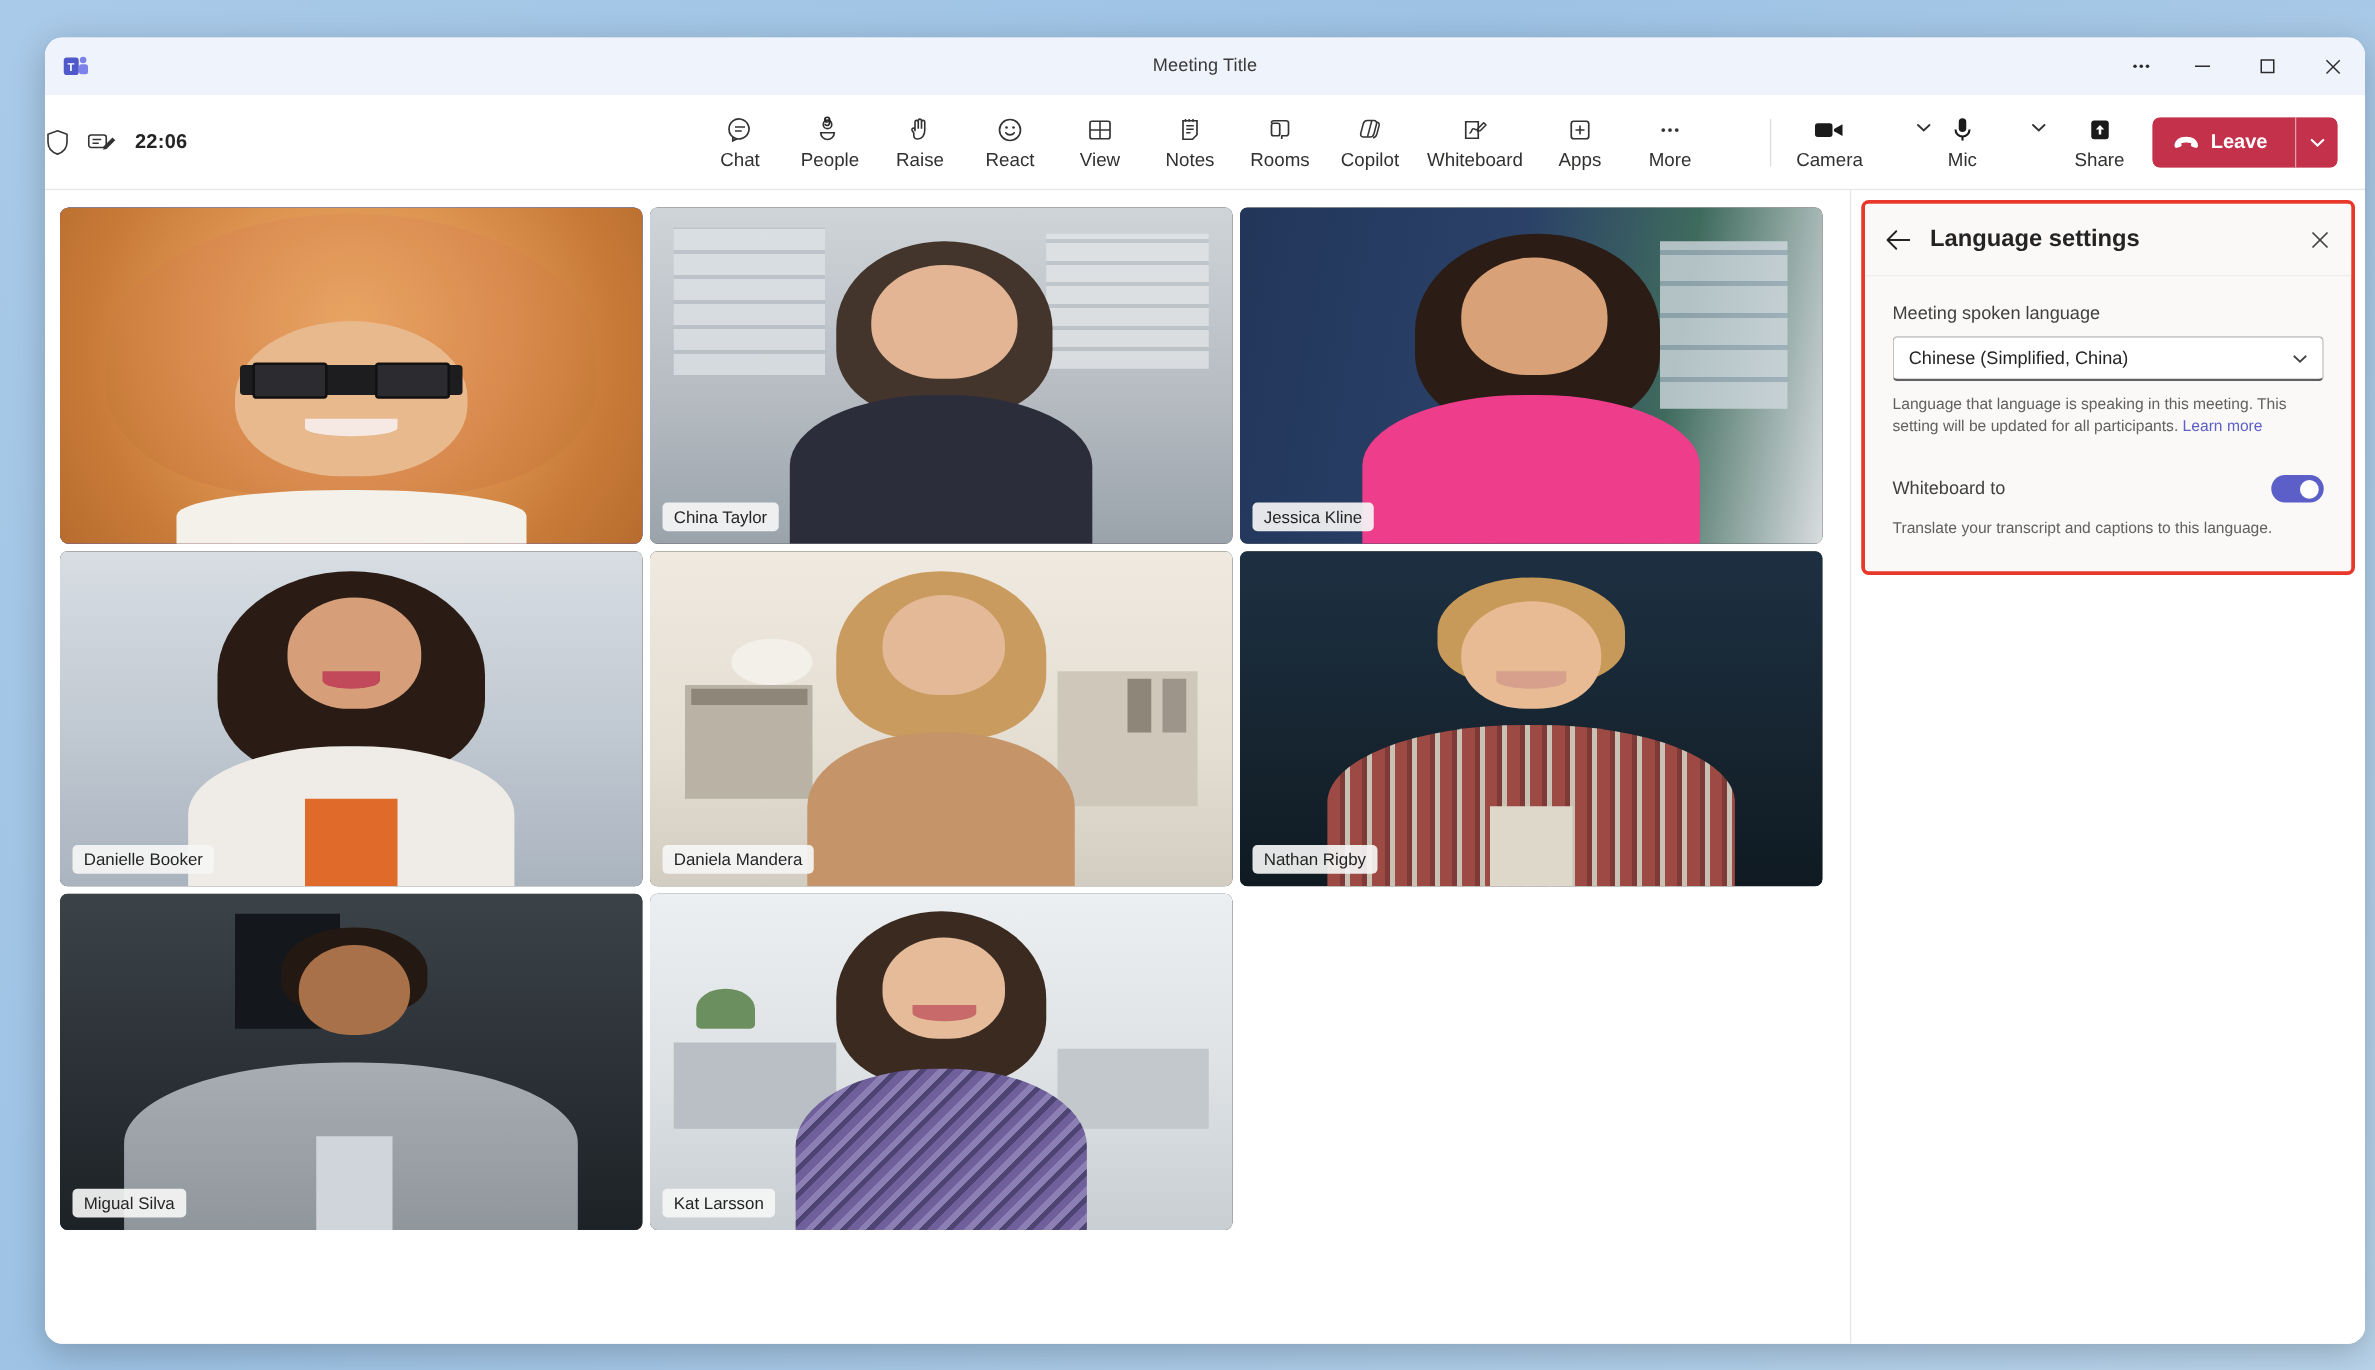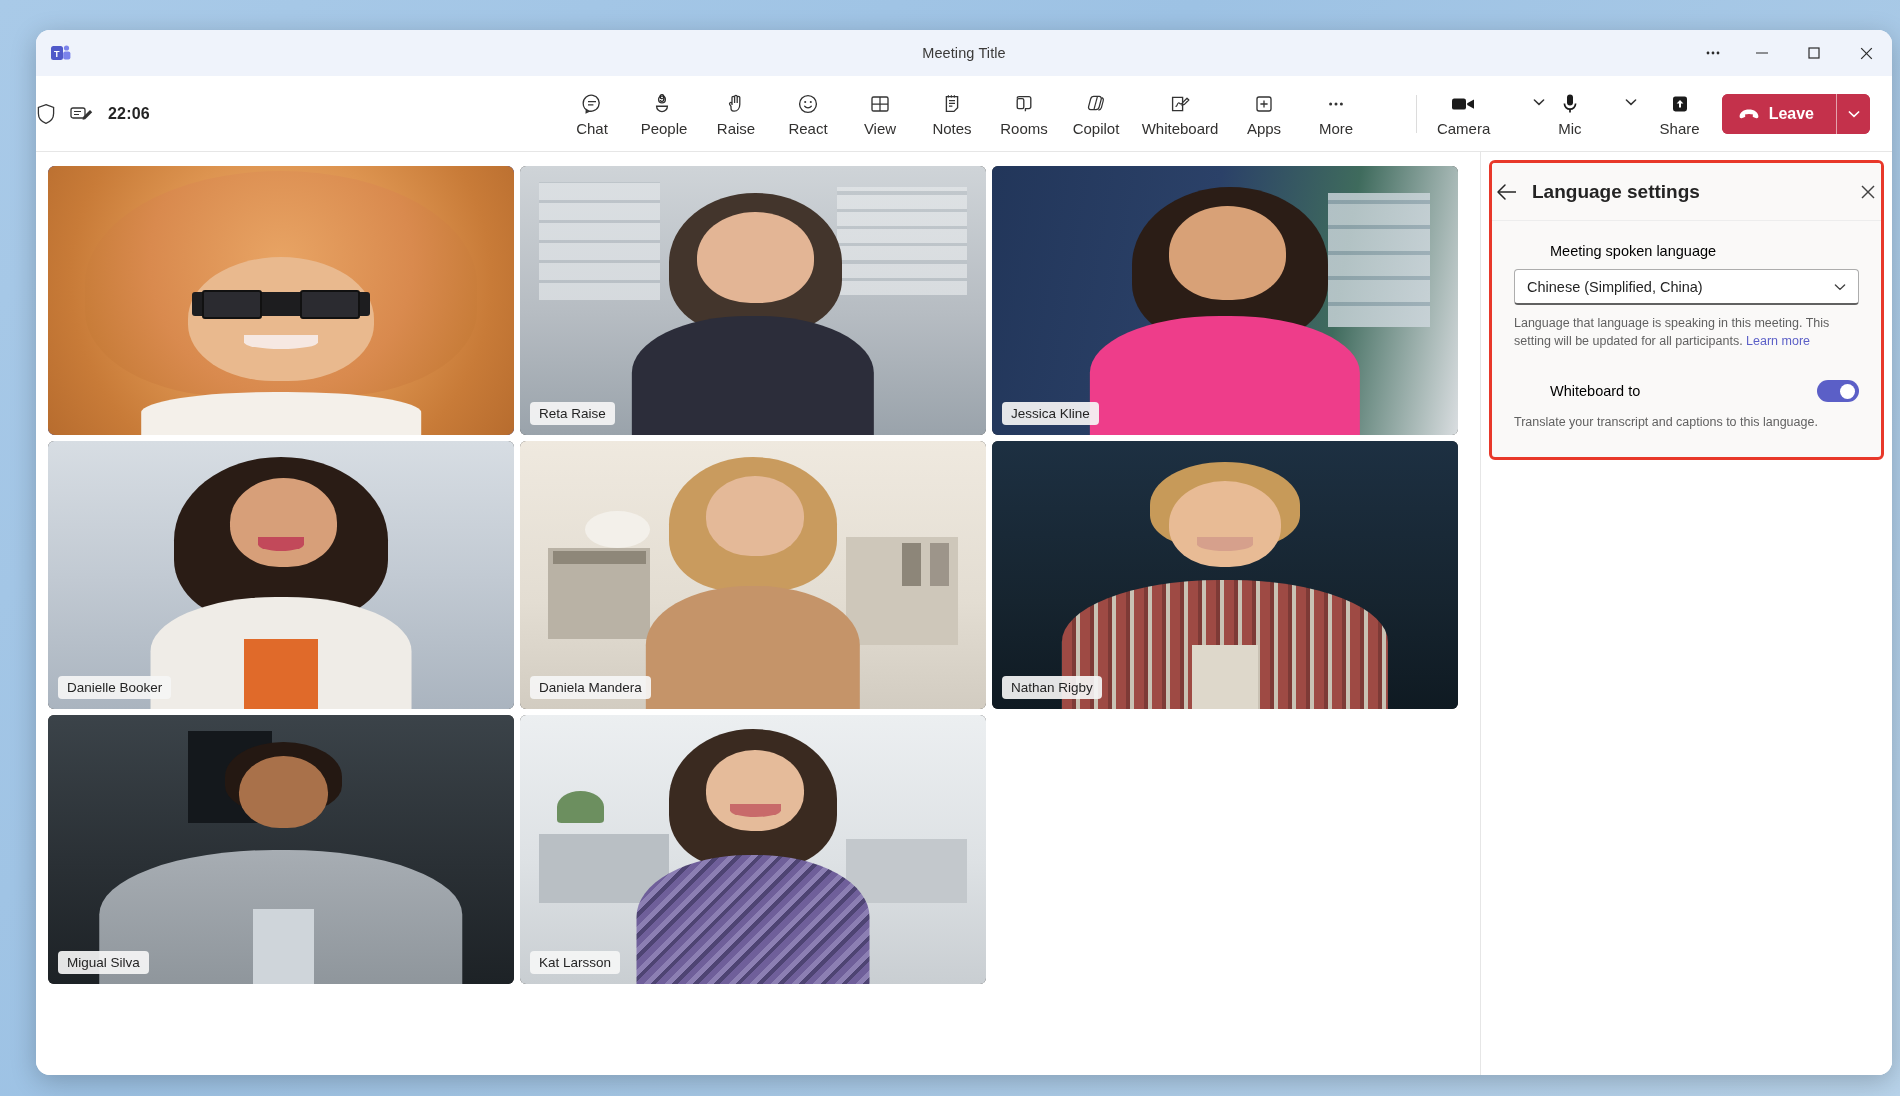--- a/index.html
+++ b/index.html
@@ -262,40 +262,39 @@
     border: 3px solid #e8382a;
     border-radius: 6px;
     background: #faf9f8;
     overflow: hidden;
   }
   #panel-header {
     height: 58px;
     display: flex;
     align-items: center;
     gap: 14px;
-    padding: 0 4px;
+    padding: 0 16px;
     background: #faf9f8;
     border-bottom: 1px solid #ededed;
   }
   #panel-back { color: #242424; display: flex; cursor: pointer; }
   #panel-title {
     font-size: 19px;
     font-weight: 700;
     color: #242424;
     flex: 1 1 auto;
   }
   #panel-close { color: #424242; display: flex; cursor: pointer; }
 
   #panel-body { padding: 22px 22px 26px 22px; }
 
   .field-label {
     font-size: 14.5px;
-    color: #000000;
+    color: #404040;
     margin-bottom: 10px;
-    margin-left: 36px;
   }
   .select-box {
     height: 36px;
     background: #ffffff;
     border: 1px solid #adadad;
     border-bottom: 2px solid #616161;
     border-radius: 4px;
     display: flex;
     align-items: center;
     padding: 0 10px 0 12px;
@@ -614,21 +613,21 @@
 
         <div class="tile">
           <div class="v-person">
             <div class="bg" style="background:linear-gradient(180deg,#cfd4d8 0%,#b6bcc2 55%,#9aa3ab 100%);"></div>
             <div style="position:absolute;left:4%;top:6%;width:26%;height:44%;background:repeating-linear-gradient(0deg,#dfe3e6 0 14%,#b9c0c6 14% 17%);opacity:.75;"></div>
             <div style="position:absolute;right:4%;top:8%;width:28%;height:40%;background:repeating-linear-gradient(0deg,#e5e8ea 0 13%,#bcc3c8 13% 16%);opacity:.7;"></div>
             <div class="hair" style="left:32%;top:10%;width:37%;height:52%;background:#43352c;"></div>
             <div class="head" style="left:38%;top:17%;width:25%;height:34%;background:#e3b595;"></div>
             <div class="body" style="width:52%;height:44%;background:#2c2d3a;"></div>
           </div>
-          <span class="tile-name">Reta Raise</span>
+          <span class="tile-name">China Taylor</span>
         </div>
 
         <div class="tile">
           <div class="v-person">
             <div class="bg" style="background:linear-gradient(100deg,#22365a 0%,#2b4168 45%,#3f6b5d 72%,#d9dde0 100%);"></div>
             <div style="position:absolute;right:6%;top:10%;width:22%;height:50%;background:repeating-linear-gradient(0deg,#cfd8de 0 16%,#9fb0bb 16% 19%);opacity:.8;"></div>
             <div class="hair" style="left:30%;top:8%;width:42%;height:58%;background:#2b1d16;"></div>
             <div class="head" style="left:38%;top:15%;width:25%;height:35%;background:#d8a177;"></div>
             <div class="body" style="width:58%;height:44%;background:#ee3d8a;"></div>
           </div>

